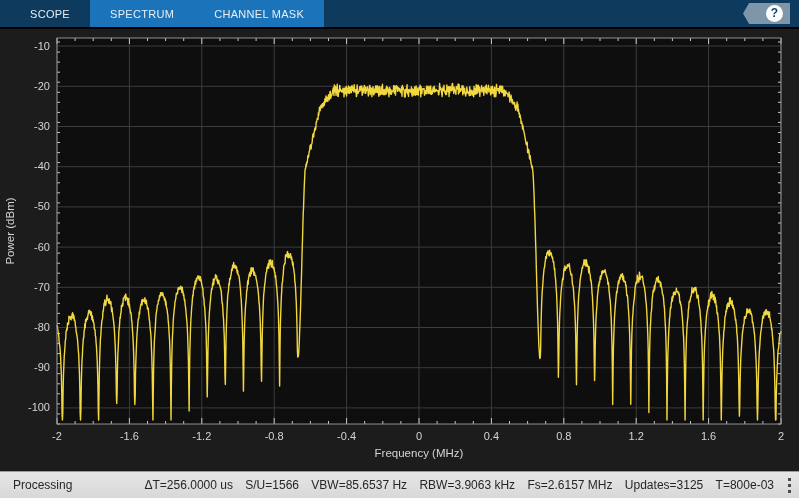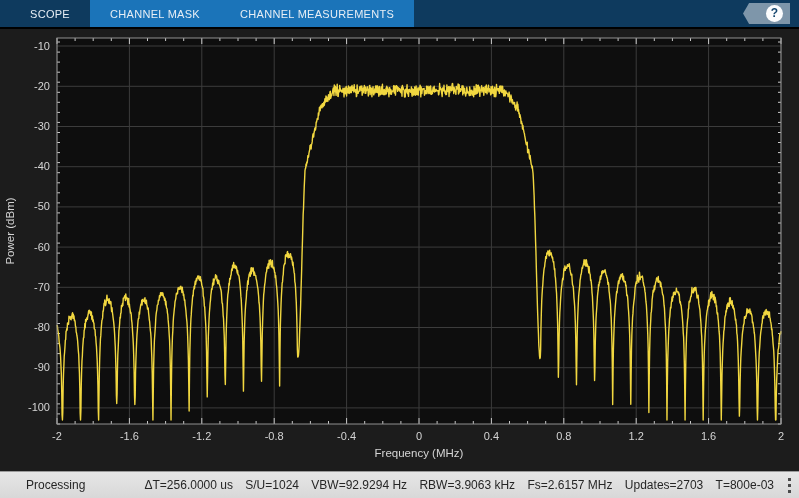--- a/index.html
+++ b/index.html
@@ -41,43 +41,43 @@
   }
   #plot-svg{display:block;}
   
   #status-bar{
     position:absolute;left:0;top:471px;width:799px;height:27px;
     background:linear-gradient(#e6e6e6,#d8d8d8);
     border-top:1px solid #9b9b9b;
     display:flex;align-items:center;
     font-size:12px;color:#262626;
   }
-  #status-left{margin-left:26px;text-align:center;}
+  #status-left{margin-left:13px;text-align:center;}
   #status-spacer{flex:1;}
   #status-stats{white-space:nowrap;}
   #status-stats span{margin-left:9px;margin-top:32px;}
   #kebab{
     width:14px;height:100%;margin:0 3px 0 8px;
     display:flex;flex-direction:column;align-items:center;justify-content:center;
     cursor:default;
   }
   #kebab i{width:3px;height:3px;background:#4a4a4a;margin:1.5px 0;display:block;}
 </style>
 </head>
 <body>
 
 <div id="window">
 
   <div id="toolbar">
     <div id="tab-group-dark">
       <div class="tab">SCOPE</div>
     </div>
     <div id="tab-group-active">
+      <div class="tab">SPECTRUM</div>
       <div class="tab">CHANNEL MASK</div>
-      <div class="tab">CHANNEL MEASUREMENTS</div>
     </div>
     <div id="toolbar-spacer"></div>
     <div id="help-button">
       <div id="help-circle">?</div>
     </div>
   </div>
 
   <div id="plot-region">
     <svg id="plot-svg" width="799" height="442">
         <rect x="57" y="9" width="724" height="386" fill="#0e0e0e"></rect>
@@ -294,25 +294,25 @@
         <path d="M57.00,296.02L57.36,297.15L57.72,300.37L58.09,302.66L58.45,304.83L58.81,307.79L59.17,313.08L59.53,315.33L59.90,318.35L60.26,322.78L60.62,328.45L60.98,337.12L61.34,345.15L61.71,361.37L62.07,386.04L62.43,390.98L62.79,382.94L63.15,357.93L63.52,344.99L63.88,336.26L64.24,327.07L64.60,323.20L64.96,318.06L65.33,311.26L65.69,310.46L66.05,302.21L66.41,301.91L66.77,299.70L67.14,301.06L67.50,293.98L67.86,294.77L68.22,294.50L68.58,295.35L68.95,287.15L69.31,289.34L69.67,287.93L70.03,288.40L70.39,287.77L70.76,290.57L71.12,290.68L71.48,286.90L71.84,287.63L72.20,284.66L72.57,283.69L72.93,289.53L73.29,285.20L73.65,288.35L74.01,287.03L74.38,291.66L74.74,291.18L75.10,292.75L75.46,297.35L75.82,297.72L76.19,303.02L76.55,304.15L76.91,306.74L77.27,308.70L77.63,312.02L78.00,317.22L78.36,322.16L78.72,325.93L79.08,336.09L79.44,344.36L79.81,358.95L80.17,384.27L80.53,390.98L80.89,381.66L81.25,357.19L81.62,342.28L81.98,331.70L82.34,327.01L82.70,318.60L83.06,313.74L83.43,308.87L83.79,308.70L84.15,301.46L84.51,300.37L84.87,294.39L85.24,298.66L85.60,290.46L85.96,292.51L86.32,291.96L86.68,289.63L87.05,288.53L87.41,290.41L87.77,287.22L88.13,285.71L88.49,282.76L88.86,281.34L89.22,282.10L89.58,281.35L89.94,284.37L90.30,282.32L90.67,286.20L91.03,284.27L91.39,282.88L91.75,289.76L92.11,290.83L92.48,286.93L92.84,292.33L93.20,290.65L93.56,293.83L93.92,294.07L94.29,300.03L94.65,300.26L95.01,300.55L95.37,306.68L95.73,307.67L96.10,313.95L96.46,317.69L96.82,324.64L97.18,331.48L97.54,342.56L97.91,356.60L98.27,381.36L98.63,390.98L98.99,366.87L99.35,343.06L99.72,328.79L100.08,318.38L100.44,310.00L100.80,306.66L101.16,300.08L101.53,295.55L101.89,291.39L102.25,290.38L102.61,288.88L102.97,281.87L103.34,281.98L103.70,278.18L104.06,274.20L104.42,275.42L104.78,271.06L105.15,275.67L105.51,276.67L105.87,275.45L106.23,272.84L106.59,269.67L106.96,266.13L107.32,271.25L107.68,269.99L108.04,270.64L108.40,271.71L108.77,274.03L109.13,269.59L109.49,272.39L109.85,274.75L110.21,274.20L110.58,272.36L110.94,273.12L111.30,279.42L111.66,282.55L112.02,278.72L112.39,283.01L112.75,285.88L113.11,288.95L113.47,291.70L113.83,294.66L114.20,298.91L114.56,304.00L114.92,311.09L115.28,318.15L115.64,329.34L116.01,342.44L116.37,366.25L116.73,374.49L117.09,364.70L117.45,340.23L117.82,325.78L118.18,318.92L118.54,310.67L118.90,301.69L119.26,298.87L119.63,294.62L119.99,288.22L120.35,289.08L120.71,284.33L121.07,283.93L121.44,276.54L121.80,277.27L122.16,277.63L122.52,274.09L122.88,276.35L123.25,269.19L123.61,269.11L123.97,268.88L124.33,267.91L124.69,266.96L125.06,266.50L125.42,271.53L125.78,265.00L126.14,269.92L126.50,269.87L126.87,268.54L127.23,269.08L127.59,272.09L127.95,275.67L128.31,272.42L128.68,269.46L129.04,277.88L129.40,274.96L129.76,278.80L130.12,280.86L130.49,284.08L130.85,283.41L131.21,285.32L131.57,291.17L131.93,293.27L132.30,298.23L132.66,304.05L133.02,309.42L133.38,316.61L133.74,327.78L134.11,341.57L134.47,365.69L134.83,375.55L135.19,367.38L135.55,343.27L135.92,330.40L136.28,320.96L136.64,312.17L137.00,305.37L137.36,301.11L137.73,295.66L138.09,291.26L138.45,289.34L138.81,289.50L139.17,283.07L139.54,285.16L139.90,281.24L140.26,279.05L140.62,276.59L140.98,275.00L141.35,275.84L141.71,271.32L142.07,275.98L142.43,270.48L142.79,271.99L143.16,271.96L143.52,272.31L143.88,272.38L144.24,269.90L144.60,273.04L144.97,268.69L145.33,274.53L145.69,272.90L146.05,274.44L146.41,271.25L146.78,275.94L147.14,276.81L147.50,280.17L147.86,279.44L148.22,279.08L148.59,284.03L148.95,287.14L149.31,290.84L149.67,292.98L150.03,297.73L150.40,301.75L150.76,304.43L151.12,310.07L151.48,320.13L151.84,328.83L152.21,343.41L152.57,367.64L152.93,390.98L153.29,362.63L153.65,337.03L154.02,323.13L154.38,311.70L154.74,306.45L155.10,301.43L155.46,295.60L155.83,288.34L156.19,284.69L156.55,282.34L156.91,280.53L157.27,276.27L157.64,275.82L158.00,275.53L158.36,271.26L158.72,271.73L159.08,270.89L159.45,266.72L159.81,268.13L160.17,267.26L160.53,263.81L160.89,265.93L161.26,266.03L161.62,263.70L161.98,266.27L162.34,264.33L162.70,263.76L163.07,265.23L163.43,267.88L163.79,267.51L164.15,268.77L164.51,271.28L164.88,269.13L165.24,271.08L165.60,275.86L165.96,272.18L166.32,277.82L166.69,279.37L167.05,279.82L167.41,283.86L167.77,285.74L168.13,290.89L168.50,294.81L168.86,299.83L169.22,305.93L169.58,311.54L169.94,322.29L170.31,337.12L170.67,361.30L171.03,390.98L171.39,355.67L171.75,331.90L172.12,317.58L172.48,307.10L172.84,301.49L173.20,292.65L173.56,287.46L173.93,284.03L174.29,280.20L174.65,277.48L175.01,272.88L175.37,271.31L175.74,269.81L176.10,266.47L176.46,264.19L176.82,265.36L177.18,264.41L177.55,264.50L177.91,260.05L178.27,258.58L178.63,260.21L178.99,259.64L179.36,260.39L179.72,258.87L180.08,257.86L180.44,259.82L180.80,257.10L181.17,260.36L181.53,259.23L181.89,263.43L182.25,258.12L182.61,261.70L182.98,262.49L183.34,266.50L183.70,265.08L184.06,268.84L184.42,271.47L184.79,270.88L185.15,275.84L185.51,278.14L185.87,281.30L186.23,285.97L186.60,289.92L186.96,293.18L187.32,299.08L187.68,307.80L188.04,318.92L188.41,331.39L188.77,355.14L189.13,381.97L189.49,345.49L189.85,322.30L190.22,309.29L190.58,297.48L190.94,289.55L191.30,285.16L191.66,278.78L192.03,275.24L192.39,270.41L192.75,266.25L193.11,267.07L193.47,261.18L193.84,260.66L194.20,257.32L194.56,259.27L194.92,254.70L195.28,252.09L195.65,255.19L196.01,252.07L196.37,249.57L196.73,251.77L197.09,248.98L197.46,248.61L197.82,246.86L198.18,248.43L198.54,249.44L198.90,246.92L199.27,250.86L199.63,251.00L199.99,251.38L200.35,247.59L200.71,251.82L201.08,250.76L201.44,253.30L201.80,256.17L202.16,256.95L202.52,259.17L202.89,259.34L203.25,267.29L203.61,268.07L203.97,270.68L204.33,276.89L204.70,277.89L205.06,285.13L205.42,290.56L205.78,296.55L206.14,305.94L206.51,321.59L206.87,345.39L207.23,367.91L207.59,346.40L207.95,322.66L208.32,307.68L208.68,298.59L209.04,290.20L209.40,283.48L209.76,279.17L210.13,274.03L210.49,271.08L210.85,266.09L211.21,263.61L211.57,259.68L211.94,260.55L212.30,258.13L212.66,253.93L213.02,256.47L213.38,249.84L213.75,255.40L214.11,250.86L214.47,250.96L214.83,250.02L215.19,249.37L215.56,245.61L215.92,247.06L216.28,247.93L216.64,247.02L217.00,251.89L217.37,250.17L217.73,254.43L218.09,251.43L218.45,251.20L218.81,251.56L219.18,255.44L219.54,255.66L219.90,256.93L220.26,258.09L220.62,260.02L220.99,260.87L221.35,263.29L221.71,269.27L222.07,274.12L222.43,274.35L222.80,279.31L223.16,286.58L223.52,289.53L223.88,299.14L224.24,307.30L224.61,322.87L224.97,345.74L225.33,355.45L225.69,333.98L226.05,309.47L226.42,296.50L226.78,286.77L227.14,278.58L227.50,270.27L227.86,265.34L228.23,263.34L228.59,260.01L228.95,254.26L229.31,255.96L229.67,249.44L230.04,250.37L230.40,249.95L230.76,246.46L231.12,246.25L231.48,241.48L231.85,239.61L232.21,241.44L232.57,236.12L232.93,237.08L233.29,238.80L233.66,233.48L234.02,238.43L234.38,237.93L234.74,238.86L235.10,236.28L235.47,238.46L235.83,239.43L236.19,237.22L236.55,238.18L236.91,242.18L237.28,244.10L237.64,241.53L238.00,245.81L238.36,245.75L238.72,246.16L239.09,247.63L239.45,250.54L239.81,253.96L240.17,257.52L240.53,261.49L240.90,267.38L241.26,271.01L241.62,278.62L241.98,286.44L242.34,296.00L242.71,308.99L243.07,334.42L243.43,362.15L243.79,337.98L244.15,313.42L244.52,300.52L244.88,289.25L245.24,281.80L245.60,276.33L245.96,272.19L246.33,268.52L246.69,261.48L247.05,261.32L247.41,255.19L247.77,251.61L248.14,255.37L248.50,249.19L248.86,247.57L249.22,244.89L249.58,245.60L249.95,243.09L250.31,247.24L250.67,244.03L251.03,238.88L251.39,244.76L251.76,238.69L252.12,242.33L252.48,241.48L252.84,240.60L253.20,238.89L253.57,242.71L253.93,246.37L254.29,242.93L254.65,244.11L255.01,245.66L255.38,246.50L255.74,246.51L256.10,249.58L256.46,250.93L256.82,252.83L257.19,255.45L257.55,257.76L257.91,259.63L258.27,263.63L258.63,267.23L259.00,273.67L259.36,275.50L259.72,282.71L260.08,289.05L260.44,299.68L260.81,312.83L261.17,337.75L261.53,352.23L261.89,330.34L262.25,306.17L262.62,292.57L262.98,282.22L263.34,272.81L263.70,265.57L264.06,262.74L264.43,257.94L264.79,255.15L265.15,252.74L265.51,248.76L265.87,245.39L266.24,243.48L266.60,242.90L266.96,238.11L267.32,239.74L267.68,238.59L268.05,235.03L268.41,234.60L268.77,239.32L269.13,231.17L269.49,236.00L269.86,233.59L270.22,234.76L270.58,230.73L270.94,233.60L271.30,238.04L271.67,237.25L272.03,235.49L272.39,231.52L272.75,238.54L273.11,238.71L273.48,239.72L273.84,238.29L274.20,240.37L274.56,243.36L274.92,243.62L275.29,248.58L275.65,246.45L276.01,251.08L276.37,255.83L276.73,258.02L277.10,263.63L277.46,268.70L277.82,274.38L278.18,280.98L278.54,291.58L278.91,306.20L279.27,330.67L279.63,357.08L279.99,321.63L280.35,296.96L280.72,284.97L281.08,274.13L281.44,266.28L281.80,260.48L282.16,253.90L282.53,252.90L282.89,247.74L283.25,245.62L283.61,239.06L283.97,236.04L284.34,235.85L284.70,234.25L285.06,234.75L285.42,226.53L285.78,225.70L286.15,226.86L286.51,226.27L286.87,227.64L287.23,223.15L287.59,222.56L287.96,228.30L288.32,228.80L288.68,224.71L289.04,227.24L289.40,228.34L289.77,228.12L290.13,227.02L290.49,224.74L290.85,226.76L291.21,230.22L291.58,228.04L291.94,230.46L292.30,233.46L292.66,236.25L293.02,233.24L293.39,237.99L293.75,240.23L294.11,243.45L294.47,244.68L294.83,252.62L295.20,254.64L295.56,259.15L295.92,266.90L296.28,273.55L296.64,284.53L297.01,297.66L297.37,320.55L297.73,328.02L298.09,327.82L298.45,326.40L298.82,322.20L299.18,315.68L299.54,304.90L299.90,296.35L300.26,286.81L300.63,276.36L300.99,262.11L301.35,250.90L301.71,239.00L302.07,224.41L302.44,212.65L302.80,199.60L303.16,185.31L303.52,179.31L303.88,167.89L304.25,157.49L304.61,150.14L304.97,141.66L305.33,139.74L305.69,139.16L306.06,134.91L306.42,136.72L306.78,133.01L307.14,133.98L307.50,131.30L307.87,126.60L308.23,128.34L308.59,127.78L308.95,124.19L309.31,122.26L309.68,121.04L310.04,116.37L310.40,116.91L310.76,115.64L311.12,120.02L311.49,115.57L311.85,114.80L312.21,112.65L312.57,107.90L312.93,105.43L313.30,104.55L313.66,107.96L314.02,104.05L314.38,102.24L314.74,99.71L315.11,98.78L315.47,100.98L315.83,98.89L316.19,93.06L316.55,93.13L316.92,91.03L317.28,89.41L317.64,90.46L318.00,90.33L318.36,83.89L318.73,86.23L319.09,82.97L319.45,78.32L319.81,78.42L320.17,81.72L320.54,76.98L320.90,78.88L321.26,76.02L321.62,78.49L321.98,78.77L322.35,74.65L322.71,74.71L323.07,77.73L323.43,76.70L323.79,73.15L324.16,76.58L324.52,75.15L324.88,69.79L325.24,69.60L325.60,72.94L325.97,67.00L326.33,72.37L326.69,67.91L327.05,70.89L327.41,69.56L327.78,72.43L328.14,69.23L328.50,65.82L328.86,68.23L329.22,70.69L329.59,69.80L329.95,62.87L330.31,62.33L330.67,69.34L331.03,68.00L331.40,66.24L331.76,66.39L332.12,64.42L332.48,64.05L332.84,60.95L333.21,59.02L333.57,60.01L333.93,66.51L334.29,55.93L334.65,61.44L335.02,62.48L335.38,57.23L335.74,62.88L336.10,66.42L336.46,58.53L336.83,60.71L337.19,55.22L337.55,62.97L337.91,67.38L338.27,67.43L338.64,61.06L339.00,60.93L339.36,62.85L339.72,56.33L340.08,59.25L340.45,60.59L340.81,62.13L341.17,61.14L341.53,61.57L341.89,63.16L342.26,61.05L342.62,62.95L342.98,59.27L343.34,61.34L343.70,62.27L344.07,67.92L344.43,59.24L344.79,62.70L345.15,60.43L345.51,64.81L345.88,58.19L346.24,57.45L346.60,67.08L346.96,59.17L347.32,62.15L347.69,60.76L348.05,63.91L348.41,57.04L348.77,59.54L349.13,64.49L349.50,58.28L349.86,63.90L350.22,61.64L350.58,59.76L350.94,57.79L351.31,63.66L351.67,60.06L352.03,56.51L352.39,61.44L352.75,61.41L353.12,58.25L353.48,59.08L353.84,62.98L354.20,55.62L354.56,62.13L354.93,60.62L355.29,61.81L355.65,63.43L356.01,60.56L356.37,67.66L356.74,66.66L357.10,55.91L357.46,61.78L357.82,64.39L358.18,64.24L358.55,62.65L358.91,62.33L359.27,61.73L359.63,58.00L359.99,62.02L360.36,57.26L360.72,59.74L361.08,58.27L361.44,61.22L361.80,56.86L362.17,66.22L362.53,61.77L362.89,59.42L363.25,63.80L363.61,58.58L363.98,61.56L364.34,56.38L364.70,57.81L365.06,64.28L365.42,58.10L365.79,64.37L366.15,61.37L366.51,61.80L366.87,61.05L367.23,57.58L367.60,61.15L367.96,60.38L368.32,67.07L368.68,61.86L369.04,60.89L369.41,56.98L369.77,56.40L370.13,65.60L370.49,61.90L370.85,58.69L371.22,59.85L371.58,62.53L371.94,67.80L372.30,59.22L372.66,61.39L373.03,57.81L373.39,63.29L373.75,65.90L374.11,64.21L374.47,62.33L374.84,59.75L375.20,63.74L375.56,57.02L375.92,61.34L376.28,60.59L376.65,63.19L377.01,56.64L377.37,63.45L377.73,57.10L378.09,58.84L378.46,62.56L378.82,67.26L379.18,62.22L379.54,57.46L379.90,64.22L380.27,65.76L380.63,62.41L380.99,65.37L381.35,58.03L381.71,64.46L382.08,58.86L382.44,55.24L382.80,65.32L383.16,63.57L383.52,61.11L383.89,65.80L384.25,60.39L384.61,63.76L384.97,65.50L385.33,64.96L385.70,62.34L386.06,58.88L386.42,64.90L386.78,57.15L387.14,62.63L387.51,58.76L387.87,62.26L388.23,60.74L388.59,63.82L388.95,67.74L389.32,58.65L389.68,58.57L390.04,62.38L390.40,64.94L390.76,60.39L391.13,62.26L391.49,65.26L391.85,62.26L392.21,62.48L392.57,62.63L392.94,61.45L393.30,61.38L393.66,56.69L394.02,62.25L394.38,64.01L394.75,56.90L395.11,57.19L395.47,66.10L395.83,60.69L396.19,57.55L396.56,56.63L396.92,58.74L397.28,57.63L397.64,62.39L398.00,60.07L398.37,58.65L398.73,61.07L399.09,60.39L399.45,59.48L399.81,62.19L400.18,60.15L400.54,63.10L400.90,63.16L401.26,63.92L401.62,58.11L401.99,67.25L402.35,56.54L402.71,58.01L403.07,58.38L403.43,60.39L403.80,60.60L404.16,61.54L404.52,68.00L404.88,62.12L405.24,67.85L405.61,60.17L405.97,63.14L406.33,62.81L406.69,60.54L407.05,55.77L407.42,64.59L407.78,60.52L408.14,64.79L408.50,67.37L408.86,61.84L409.23,60.36L409.59,60.48L409.95,62.47L410.31,62.32L410.67,63.36L411.04,62.94L411.40,58.06L411.76,64.34L412.12,67.28L412.48,59.95L412.85,64.37L413.21,60.35L413.57,66.16L413.93,62.35L414.29,65.63L414.66,58.00L415.02,61.49L415.38,66.23L415.74,63.19L416.10,57.06L416.47,64.15L416.83,65.62L417.19,60.32L417.55,63.04L417.91,58.98L418.28,66.09L418.64,58.92L419.00,60.40L419.36,60.98L419.72,58.48L420.09,56.15L420.45,57.95L420.81,67.85L421.17,58.01L421.53,62.17L421.90,64.49L422.26,60.31L422.62,60.60L422.98,59.66L423.34,59.88L423.71,59.92L424.07,59.37L424.43,66.24L424.79,65.41L425.15,64.19L425.52,61.69L425.88,64.21L426.24,64.63L426.60,57.15L426.96,64.53L427.33,62.72L427.69,60.57L428.05,57.28L428.41,59.38L428.77,64.50L429.14,63.54L429.50,58.32L429.86,57.59L430.22,64.70L430.58,56.87L430.95,60.09L431.31,65.36L431.67,65.07L432.03,62.29L432.39,64.60L432.76,60.80L433.12,58.52L433.48,62.51L433.84,61.86L434.20,57.20L434.57,63.03L434.93,61.35L435.29,61.16L435.65,62.23L436.01,60.23L436.38,61.02L436.74,61.85L437.10,61.99L437.46,61.80L437.82,61.40L438.19,62.09L438.55,65.90L438.91,65.11L439.27,61.44L439.63,54.43L440.00,60.64L440.36,58.56L440.72,59.68L441.08,59.84L441.44,62.77L441.81,64.80L442.17,67.57L442.53,58.91L442.89,61.63L443.25,60.30L443.62,61.79L443.98,56.20L444.34,61.93L444.70,61.04L445.06,64.21L445.43,62.17L445.79,65.60L446.15,63.36L446.51,65.42L446.87,55.97L447.24,60.18L447.60,59.05L447.96,62.63L448.32,58.59L448.68,57.60L449.05,67.45L449.41,59.57L449.77,63.81L450.13,57.38L450.49,61.23L450.86,60.56L451.22,58.75L451.58,61.72L451.94,56.61L452.30,54.56L452.67,54.61L453.03,61.16L453.39,59.85L453.75,64.58L454.11,58.25L454.48,60.75L454.84,62.65L455.20,61.54L455.56,62.97L455.92,65.31L456.29,57.41L456.65,60.08L457.01,59.56L457.37,60.11L457.73,59.36L458.10,54.88L458.46,65.00L458.82,64.27L459.18,55.79L459.54,62.97L459.91,61.03L460.27,59.71L460.63,62.29L460.99,60.64L461.35,60.80L461.72,59.14L462.08,56.76L462.44,58.67L462.80,65.89L463.16,56.96L463.53,64.20L463.89,60.06L464.25,62.39L464.61,59.17L464.97,64.17L465.34,65.49L465.70,67.02L466.06,63.39L466.42,64.70L466.78,58.29L467.15,60.78L467.51,63.71L467.87,63.06L468.23,64.03L468.59,63.01L468.96,65.07L469.32,66.61L469.68,57.87L470.04,61.40L470.40,62.17L470.77,66.40L471.13,61.43L471.49,62.30L471.85,61.11L472.21,64.19L472.58,66.02L472.94,62.57L473.30,65.42L473.66,67.70L474.02,57.56L474.39,62.04L474.75,59.62L475.11,65.37L475.47,59.84L475.83,62.88L476.20,55.60L476.56,64.78L476.92,60.09L477.28,56.36L477.64,63.97L478.01,62.75L478.37,56.25L478.73,59.67L479.09,61.75L479.45,58.30L479.82,67.42L480.18,62.09L480.54,61.78L480.90,61.28L481.26,59.09L481.63,56.77L481.99,63.17L482.35,61.12L482.71,58.90L483.07,58.85L483.44,58.60L483.80,66.31L484.16,61.46L484.52,61.05L484.88,59.20L485.25,57.52L485.61,63.58L485.97,63.10L486.33,56.00L486.69,61.15L487.06,64.82L487.42,59.55L487.78,59.33L488.14,60.85L488.50,56.15L488.87,62.96L489.23,59.38L489.59,60.42L489.95,61.31L490.31,61.92L490.68,65.82L491.04,57.59L491.40,63.77L491.76,64.67L492.12,61.41L492.49,57.17L492.85,60.55L493.21,64.18L493.57,60.48L493.93,61.46L494.30,67.67L494.66,58.08L495.02,61.14L495.38,60.63L495.74,67.73L496.11,64.53L496.47,55.36L496.83,60.31L497.19,60.18L497.55,59.78L497.92,61.69L498.28,59.51L498.64,62.05L499.00,61.02L499.36,64.37L499.73,57.23L500.09,62.09L500.45,60.47L500.81,56.91L501.17,57.12L501.54,63.11L501.90,61.75L502.26,63.52L502.62,57.28L502.98,61.88L503.35,62.88L503.71,66.97L504.07,61.72L504.43,60.95L504.79,63.70L505.16,66.81L505.52,63.22L505.88,61.94L506.24,64.39L506.60,64.32L506.97,63.97L507.33,65.01L507.69,65.21L508.05,67.69L508.41,66.02L508.78,65.13L509.14,63.07L509.50,68.00L509.86,73.05L510.22,70.75L510.59,70.65L510.95,66.06L511.31,67.92L511.67,71.69L512.03,73.81L512.40,70.68L512.76,73.15L513.12,75.20L513.48,73.44L513.84,74.48L514.21,74.18L514.57,73.45L514.93,78.37L515.29,77.87L515.65,81.00L516.02,76.28L516.38,78.97L516.74,78.16L517.10,72.99L517.46,81.95L517.83,75.31L518.19,79.68L518.55,80.61L518.91,84.66L519.27,83.80L519.64,88.36L520.00,85.68L520.36,87.52L520.72,89.45L521.08,94.50L521.45,92.18L521.81,94.54L522.17,94.69L522.53,100.03L522.89,96.42L523.26,99.42L523.62,101.35L523.98,103.24L524.34,104.26L524.70,106.63L525.07,108.52L525.43,110.85L525.79,113.11L526.15,115.00L526.51,115.89L526.88,113.46L527.24,113.22L527.60,123.38L527.96,123.87L528.32,123.00L528.69,120.48L529.05,123.09L529.41,128.75L529.77,130.05L530.13,126.44L530.50,129.97L530.86,132.79L531.22,135.54L531.58,136.26L531.94,138.93L532.31,137.23L532.67,141.29L533.03,144.26L533.39,150.62L533.75,159.04L534.12,166.47L534.48,179.12L534.84,187.10L535.20,199.23L535.56,212.12L535.93,222.43L536.29,237.42L536.65,249.98L537.01,262.01L537.37,275.35L537.74,286.30L538.10,296.53L538.46,305.34L538.82,316.29L539.18,321.25L539.55,327.25L539.91,329.52L540.27,328.36L540.63,320.68L540.99,297.68L541.36,283.40L541.72,271.70L542.08,265.13L542.44,259.56L542.80,255.77L543.17,249.43L543.53,245.30L543.89,241.47L544.25,238.90L544.61,237.86L544.98,233.95L545.34,232.10L545.70,227.68L546.06,228.95L546.42,229.28L546.79,223.98L547.15,225.17L547.51,225.02L547.87,221.87L548.23,222.11L548.60,223.17L548.96,226.62L549.32,226.82L549.68,221.22L550.04,225.21L550.41,225.89L550.77,224.00L551.13,223.84L551.49,225.69L551.85,227.80L552.22,229.10L552.58,228.32L552.94,231.69L553.30,233.16L553.66,232.66L554.03,237.00L554.39,240.69L554.75,239.57L555.11,247.17L555.47,248.87L555.84,254.14L556.20,259.88L556.56,264.26L556.92,273.81L557.28,283.28L557.65,295.67L558.01,320.15L558.37,348.26L558.73,333.21L559.09,309.40L559.46,293.73L559.82,283.57L560.18,278.00L560.54,271.04L560.90,265.69L561.27,260.61L561.63,257.57L561.99,255.30L562.35,251.37L562.71,249.27L563.08,250.73L563.44,246.61L563.80,241.04L564.16,239.13L564.52,241.49L564.89,236.92L565.25,241.28L565.61,239.21L565.97,238.49L566.33,238.19L566.70,239.35L567.06,238.14L567.42,235.73L567.78,235.91L568.14,237.29L568.51,237.22L568.87,237.30L569.23,234.69L569.59,237.64L569.95,240.44L570.32,242.40L570.68,244.03L571.04,246.11L571.40,245.58L571.76,245.21L572.13,251.09L572.49,255.59L572.85,256.60L573.21,257.35L573.57,262.00L573.94,268.62L574.30,272.37L574.66,277.24L575.02,285.26L575.38,295.08L575.75,309.14L576.11,333.63L576.47,355.84L576.83,330.04L577.19,306.20L577.56,291.90L577.92,282.78L578.28,274.77L578.64,267.30L579.00,263.50L579.37,260.12L579.73,256.40L580.09,251.15L580.45,249.33L580.81,246.28L581.18,245.35L581.54,243.25L581.90,239.84L582.26,238.17L582.62,239.28L582.99,236.51L583.35,235.95L583.71,233.70L584.07,230.72L584.43,235.77L584.80,235.66L585.16,231.26L585.52,236.96L585.88,232.69L586.24,230.71L586.61,232.02L586.97,237.37L587.33,234.83L587.69,236.94L588.05,236.88L588.42,240.01L588.78,243.91L589.14,237.59L589.50,243.20L589.86,244.49L590.23,245.71L590.59,251.50L590.95,250.89L591.31,253.58L591.67,257.52L592.04,263.85L592.40,267.28L592.76,275.09L593.12,283.25L593.48,291.85L593.85,305.58L594.21,330.63L594.57,351.57L594.93,338.96L595.29,314.66L595.66,299.41L596.02,289.62L596.38,283.73L596.74,278.68L597.10,273.41L597.47,267.14L597.83,263.63L598.19,261.20L598.55,255.48L598.91,256.95L599.28,252.87L599.64,253.87L600.00,250.19L600.36,247.32L600.72,250.27L601.09,246.53L601.45,247.17L601.81,242.43L602.17,244.77L602.53,241.81L602.90,242.36L603.26,243.67L603.62,243.50L603.98,241.85L604.34,241.57L604.71,242.79L605.07,240.62L605.43,242.76L605.79,244.53L606.15,246.16L606.52,246.56L606.88,248.64L607.24,248.80L607.60,251.61L607.96,255.36L608.33,253.34L608.69,255.44L609.05,262.10L609.41,264.59L609.77,268.87L610.14,271.04L610.50,275.31L610.86,283.62L611.22,289.65L611.58,300.42L611.95,314.21L612.31,337.82L612.67,375.46L613.03,344.20L613.39,321.04L613.76,307.71L614.12,297.99L614.48,288.82L614.84,283.53L615.20,278.38L615.57,273.74L615.93,269.80L616.29,265.79L616.65,262.57L617.01,263.78L617.38,259.77L617.74,257.44L618.10,254.46L618.46,251.85L618.82,254.66L619.19,252.23L619.55,248.63L619.91,250.68L620.27,246.99L620.63,249.01L621.00,245.43L621.36,246.58L621.72,247.22L622.08,245.49L622.44,244.64L622.81,250.44L623.17,251.33L623.53,247.09L623.89,252.70L624.25,251.88L624.62,252.52L624.98,253.08L625.34,252.54L625.70,256.82L626.06,256.08L626.43,261.78L626.79,266.60L627.15,265.86L627.51,267.19L627.87,271.65L628.24,278.20L628.60,282.50L628.96,288.74L629.32,297.24L629.68,306.33L630.05,321.41L630.41,346.00L630.77,375.23L631.13,344.42L631.49,320.41L631.86,305.49L632.22,296.30L632.58,288.40L632.94,284.66L633.30,278.20L633.67,274.47L634.03,271.70L634.39,269.06L634.75,264.10L635.11,258.93L635.48,256.63L635.84,254.66L636.20,253.25L636.56,252.36L636.92,254.29L637.29,246.30L637.65,250.96L638.01,251.80L638.37,248.78L638.73,253.07L639.10,248.98L639.46,243.15L639.82,246.70L640.18,250.60L640.54,247.95L640.91,248.09L641.27,248.07L641.63,248.23L641.99,247.27L642.35,247.06L642.72,249.12L643.08,252.66L643.44,253.96L643.80,256.56L644.16,257.29L644.53,258.49L644.89,262.16L645.25,263.99L645.61,268.95L645.97,272.96L646.34,275.75L646.70,281.80L647.06,288.32L647.42,296.65L647.78,305.70L648.15,319.33L648.51,344.17L648.87,383.52L649.23,347.51L649.59,323.56L649.96,309.06L650.32,298.64L650.68,292.26L651.04,284.19L651.40,282.66L651.77,277.90L652.13,270.35L652.49,267.94L652.85,263.84L653.21,261.17L653.58,263.11L653.94,261.75L654.30,256.87L654.66,260.60L655.02,257.06L655.39,254.87L655.75,252.84L656.11,252.54L656.47,249.58L656.83,248.84L657.20,250.20L657.56,249.80L657.92,253.04L658.28,247.50L658.64,253.24L659.01,251.58L659.37,252.63L659.73,252.21L660.09,252.67L660.45,257.48L660.82,253.67L661.18,256.91L661.54,258.46L661.90,260.16L662.26,263.26L662.63,265.42L662.99,266.03L663.35,267.40L663.71,271.87L664.07,276.47L664.44,278.93L664.80,286.22L665.16,293.63L665.52,299.39L665.88,309.33L666.25,323.84L666.61,348.71L666.97,390.98L667.33,357.05L667.69,332.58L668.06,320.42L668.42,310.53L668.78,301.84L669.14,296.71L669.50,289.75L669.87,287.10L670.23,281.60L670.59,278.19L670.95,279.05L671.31,273.86L671.68,271.39L672.04,268.06L672.40,272.16L672.76,267.19L673.12,268.40L673.49,263.65L673.85,265.74L674.21,262.83L674.57,264.71L674.93,264.91L675.30,265.62L675.66,263.39L676.02,263.09L676.38,259.08L676.74,262.55L677.11,262.26L677.47,262.50L677.83,263.24L678.19,264.21L678.55,263.07L678.92,266.07L679.28,265.11L679.64,271.54L680.00,273.96L680.36,272.71L680.73,275.89L681.09,276.14L681.45,279.46L681.81,282.93L682.17,286.57L682.54,291.31L682.90,296.47L683.26,304.27L683.62,308.20L683.98,320.59L684.35,335.11L684.71,358.54L685.07,390.98L685.43,357.25L685.79,333.05L686.16,318.70L686.52,307.49L686.88,299.99L687.24,294.77L687.60,290.32L687.97,288.43L688.33,279.97L688.69,279.88L689.05,272.72L689.41,271.91L689.78,273.15L690.14,271.34L690.50,268.83L690.86,267.31L691.22,267.40L691.59,263.73L691.95,258.52L692.31,263.79L692.67,263.46L693.03,261.95L693.40,263.69L693.76,259.34L694.12,262.16L694.48,258.71L694.84,260.17L695.21,258.42L695.57,261.21L695.93,258.50L696.29,262.61L696.65,264.36L697.02,268.97L697.38,266.72L697.74,267.60L698.10,266.10L698.46,270.66L698.83,274.92L699.19,276.65L699.55,278.96L699.91,280.90L700.27,286.29L700.64,290.35L701.00,294.98L701.36,302.96L701.72,307.65L702.08,318.13L702.45,332.63L702.81,357.20L703.17,390.98L703.53,363.06L703.89,339.42L704.26,324.33L704.62,314.76L704.98,308.44L705.34,301.29L705.70,297.55L706.07,292.20L706.43,287.44L706.79,284.30L707.15,281.78L707.51,280.33L707.88,276.93L708.24,277.82L708.60,271.40L708.96,276.52L709.32,270.44L709.69,272.68L710.05,269.93L710.41,267.12L710.77,263.58L711.13,269.18L711.50,267.83L711.86,262.48L712.22,266.27L712.58,267.28L712.94,266.01L713.31,270.80L713.67,267.24L714.03,265.37L714.39,269.76L714.75,273.71L715.12,268.16L715.48,270.53L715.84,272.55L716.20,277.69L716.56,276.56L716.93,283.44L717.29,285.16L717.65,284.02L718.01,289.28L718.37,292.19L718.74,297.68L719.10,302.69L719.46,306.35L719.82,315.00L720.18,323.83L720.55,340.46L720.91,363.51L721.27,390.98L721.63,370.23L721.99,346.25L722.36,332.92L722.72,321.65L723.08,314.28L723.44,309.16L723.80,302.28L724.17,300.44L724.53,295.74L724.89,288.97L725.25,286.87L725.61,286.23L725.98,281.66L726.34,282.85L726.70,278.73L727.06,275.76L727.42,279.57L727.79,274.12L728.15,275.97L728.51,277.32L728.87,273.78L729.23,277.44L729.60,269.04L729.96,274.01L730.32,268.79L730.68,274.37L731.04,271.97L731.41,275.99L731.77,275.61L732.13,271.60L732.49,276.38L732.85,278.81L733.22,276.52L733.58,279.99L733.94,279.06L734.30,281.08L734.66,284.99L735.03,287.50L735.39,291.13L735.75,290.12L736.11,294.32L736.47,296.10L736.84,304.24L737.20,306.44L737.56,312.62L737.92,321.71L738.28,331.57L738.65,347.10L739.01,369.70L739.37,387.16L739.73,377.12L740.09,353.90L740.46,339.63L740.82,328.73L741.18,322.40L741.54,317.16L741.90,311.46L742.27,306.10L742.63,302.61L742.99,300.55L743.35,297.00L743.71,295.45L744.08,294.30L744.44,287.82L744.80,287.65L745.16,287.58L745.52,289.28L745.89,286.72L746.25,287.25L746.61,283.39L746.97,279.79L747.33,284.02L747.70,280.46L748.06,280.96L748.42,283.42L748.78,281.69L749.14,282.92L749.51,282.97L749.87,279.85L750.23,284.81L750.59,282.24L750.95,284.36L751.32,284.60L751.68,285.91L752.04,287.93L752.40,293.83L752.76,292.85L753.13,294.85L753.49,298.21L753.85,299.78L754.21,303.75L754.57,305.45L754.94,311.19L755.30,317.29L755.66,324.01L756.02,330.46L756.38,339.80L756.75,352.90L757.11,377.99L757.47,390.98L757.83,378.54L758.19,355.11L758.56,341.60L758.92,331.46L759.28,323.22L759.64,318.66L760.00,313.31L760.37,307.20L760.73,303.62L761.09,301.01L761.45,299.01L761.81,295.16L762.18,294.04L762.54,288.95L762.90,286.79L763.26,289.16L763.62,289.15L763.99,283.55L764.35,286.11L764.71,285.71L765.07,281.88L765.43,285.91L765.80,285.93L766.16,280.41L766.52,284.90L766.88,282.16L767.24,284.13L767.61,285.42L767.97,282.44L768.33,283.66L768.69,288.25L769.05,285.77L769.42,282.92L769.78,288.19L770.14,289.38L770.50,292.40L770.86,293.51L771.23,295.91L771.59,300.59L771.95,299.79L772.31,305.29L772.67,308.78L773.04,314.37L773.40,318.01L773.76,322.20L774.12,330.33L774.48,341.73L774.85,356.00L775.21,378.63L775.57,390.98L775.93,390.86L776.29,366.12L776.66,351.57L777.02,343.13L777.38,334.99L777.74,327.51L778.10,320.81L778.47,319.86L778.83,316.84L779.19,311.62L779.55,307.64L779.91,304.31L780.28,304.19L780.64,304.96L781.00,302.15" fill="none" stroke="#f1d740" stroke-width="1.4" stroke-linejoin="round"></path>
         <rect x="57" y="9" width="724" height="386" fill="none" stroke="#8f8f8f" stroke-width="1"></rect>
       </svg>
   </div>
 
   <div id="status-bar">
     <span id="status-left">Processing</span>
     <div id="status-spacer"></div>
     <div id="status-stats">
       <span>ΔT=256.0000 us</span>
-      <span>S/U=1024</span>
-      <span>VBW=92.9294 Hz</span>
+      <span>S/U=1566</span>
+      <span>VBW=85.6537 Hz</span>
       <span>RBW=3.9063 kHz</span>
       <span>Fs=2.6157 MHz</span>
-      <span>Updates=2703</span>
+      <span>Updates=3125</span>
       <span>T=800e-03</span>
     </div>
     <div id="kebab">
       <i></i>
         <i></i>
         <i></i>
     </div>
   </div>
 
 </div>

